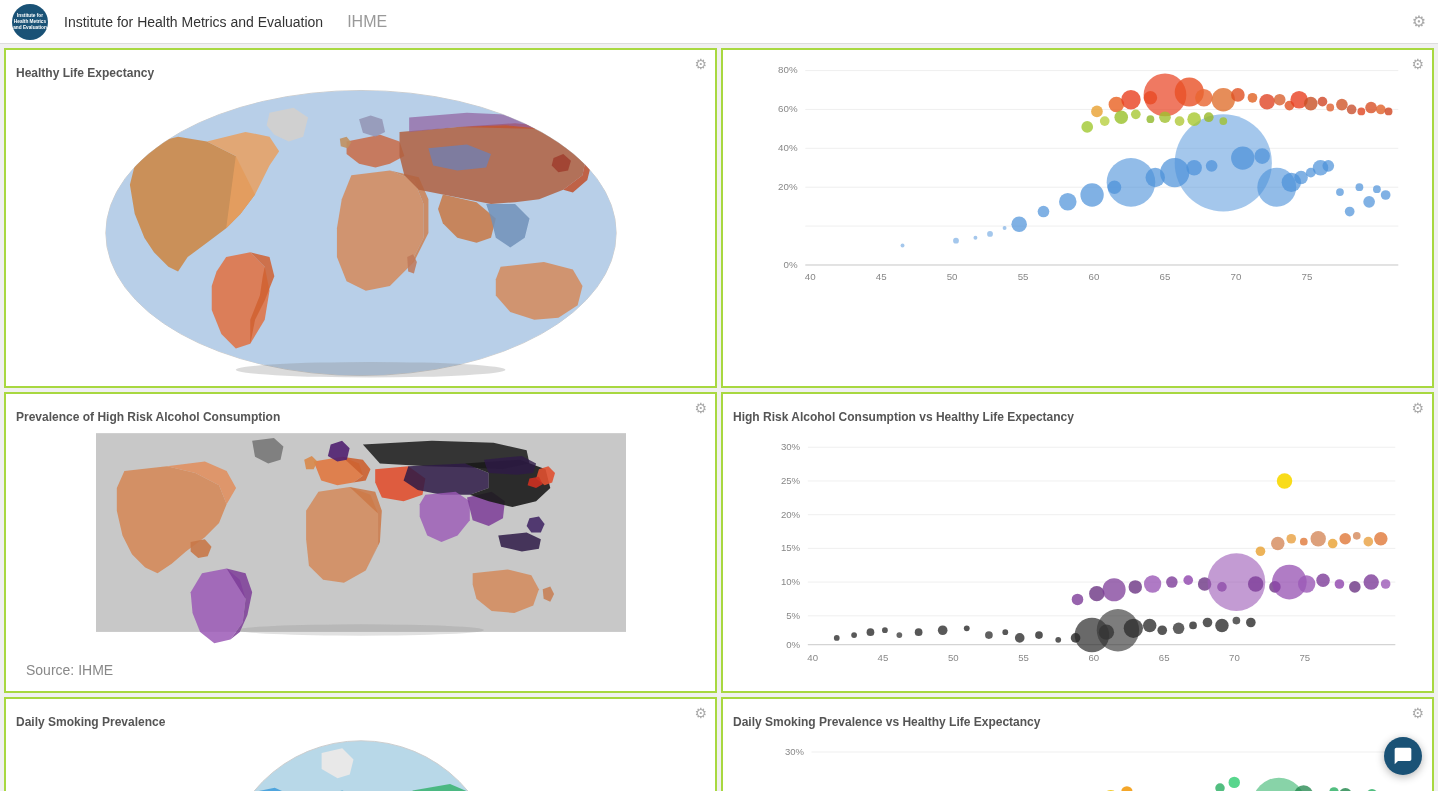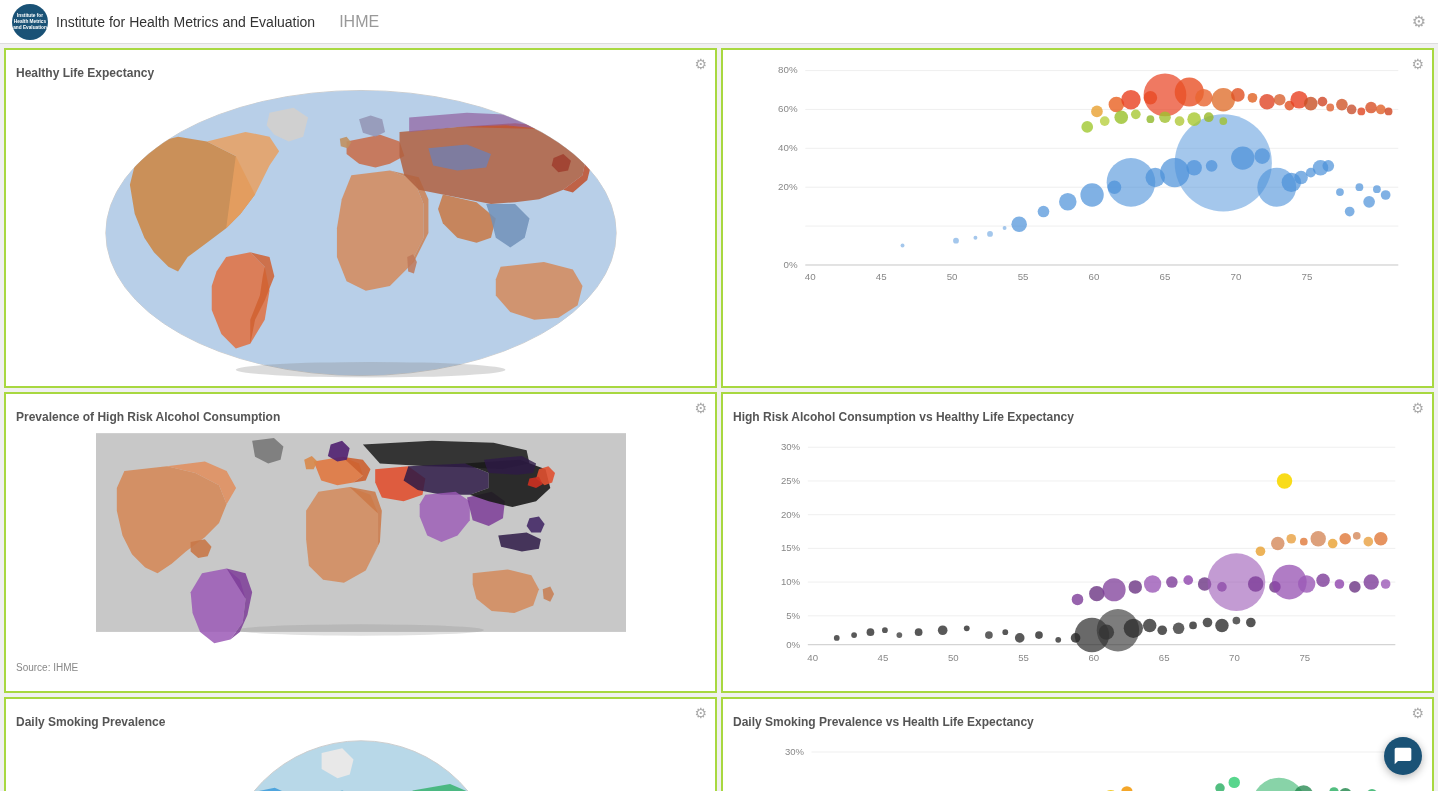--- a/index.html
+++ b/index.html
@@ -14,20 +14,21 @@
       align-items: center;
       background: #fff;
       padding: 6px 12px;
       border-bottom: 1px solid #ddd;
       height: 44px;
     }
     .header-logo {
       display: flex;
       align-items: center;
       margin-right: 14px;
+      gap: 8px;
     }
     .logo-circle {
       width: 36px;
       height: 36px;
       border-radius: 50%;
       background: #1a5276;
       display: flex;
       align-items: center;
       justify-content: center;
       overflow: hidden;
@@ -96,23 +97,23 @@
     
     .scatter-container {
       width: 100%;
       padding: 0 24px;
     }
     .scatter-svg {
       width: 100%;
     }
     
     .source-label {
-      font-size: 10px;
+      font-size: 14px;
       color: #888;
-      padding: 2px 10px;
+      padding: 2px 20px;
     }
     
     .chat-button {
       position: fixed;
       bottom: 16px;
       right: 16px;
       width: 38px;
       height: 38px;
       background: #1a5276;
       border-radius: 50%;
@@ -492,21 +493,21 @@
         </g>
 
         <circle cx="160" cy="150" r="148" fill="none" stroke="#ccc" stroke-width="1"></circle>
 
         <ellipse cx="160" cy="296" rx="100" ry="6" fill="#888" opacity="0.2"></ellipse>
       </svg>
     </div>
   </div>
 
   <div class="panel">
-    <div class="panel-title">Daily Smoking Prevalence vs Health Life Expectancy</div>
+    <div class="panel-title">Daily Smoking Prevalence vs Healthy Life Expectancy</div>
     <span class="panel-gear">⚙</span>
     <div class="scatter-container">
       <svg class="scatter-svg" viewBox="0 0 680 200" height="190">
 
         <line x1="60" y1="20" x2="670" y2="20" stroke="#eee" stroke-width="1"></line>
         <line x1="60" y1="80" x2="670" y2="80" stroke="#eee" stroke-width="1"></line>
         <line x1="60" y1="140" x2="670" y2="140" stroke="#eee" stroke-width="1"></line>
         <line x1="60" y1="170" x2="670" y2="170" stroke="#ccc" stroke-width="1"></line>
 
         <text x="52" y="23" text-anchor="end" font-size="10" fill="#888">30%</text>

